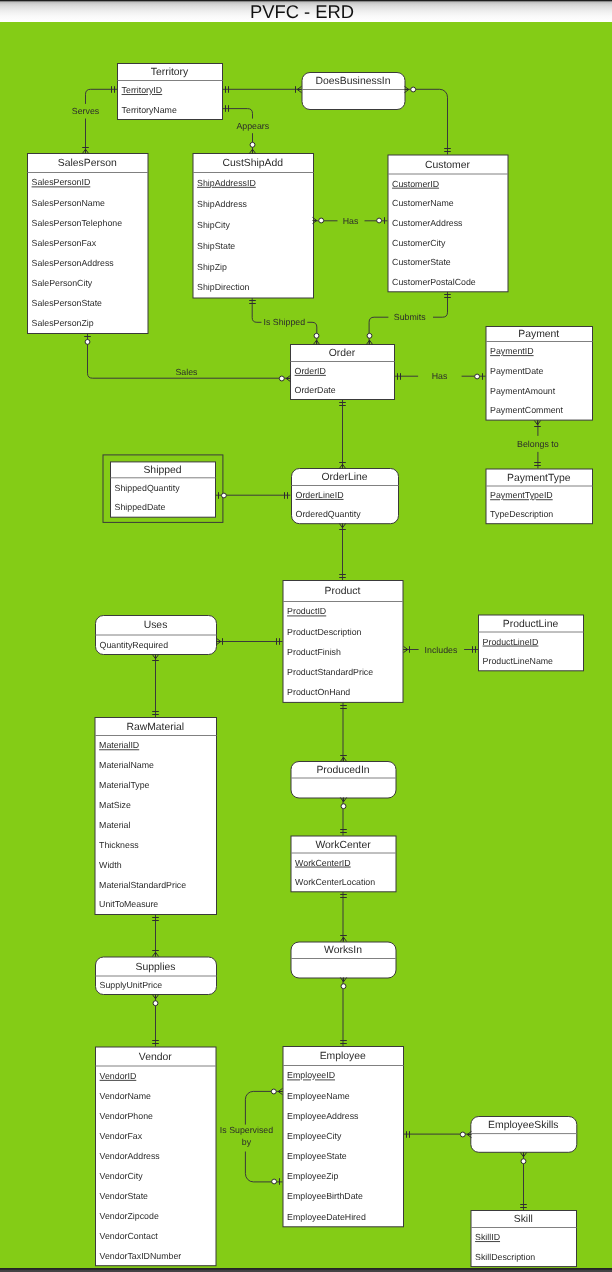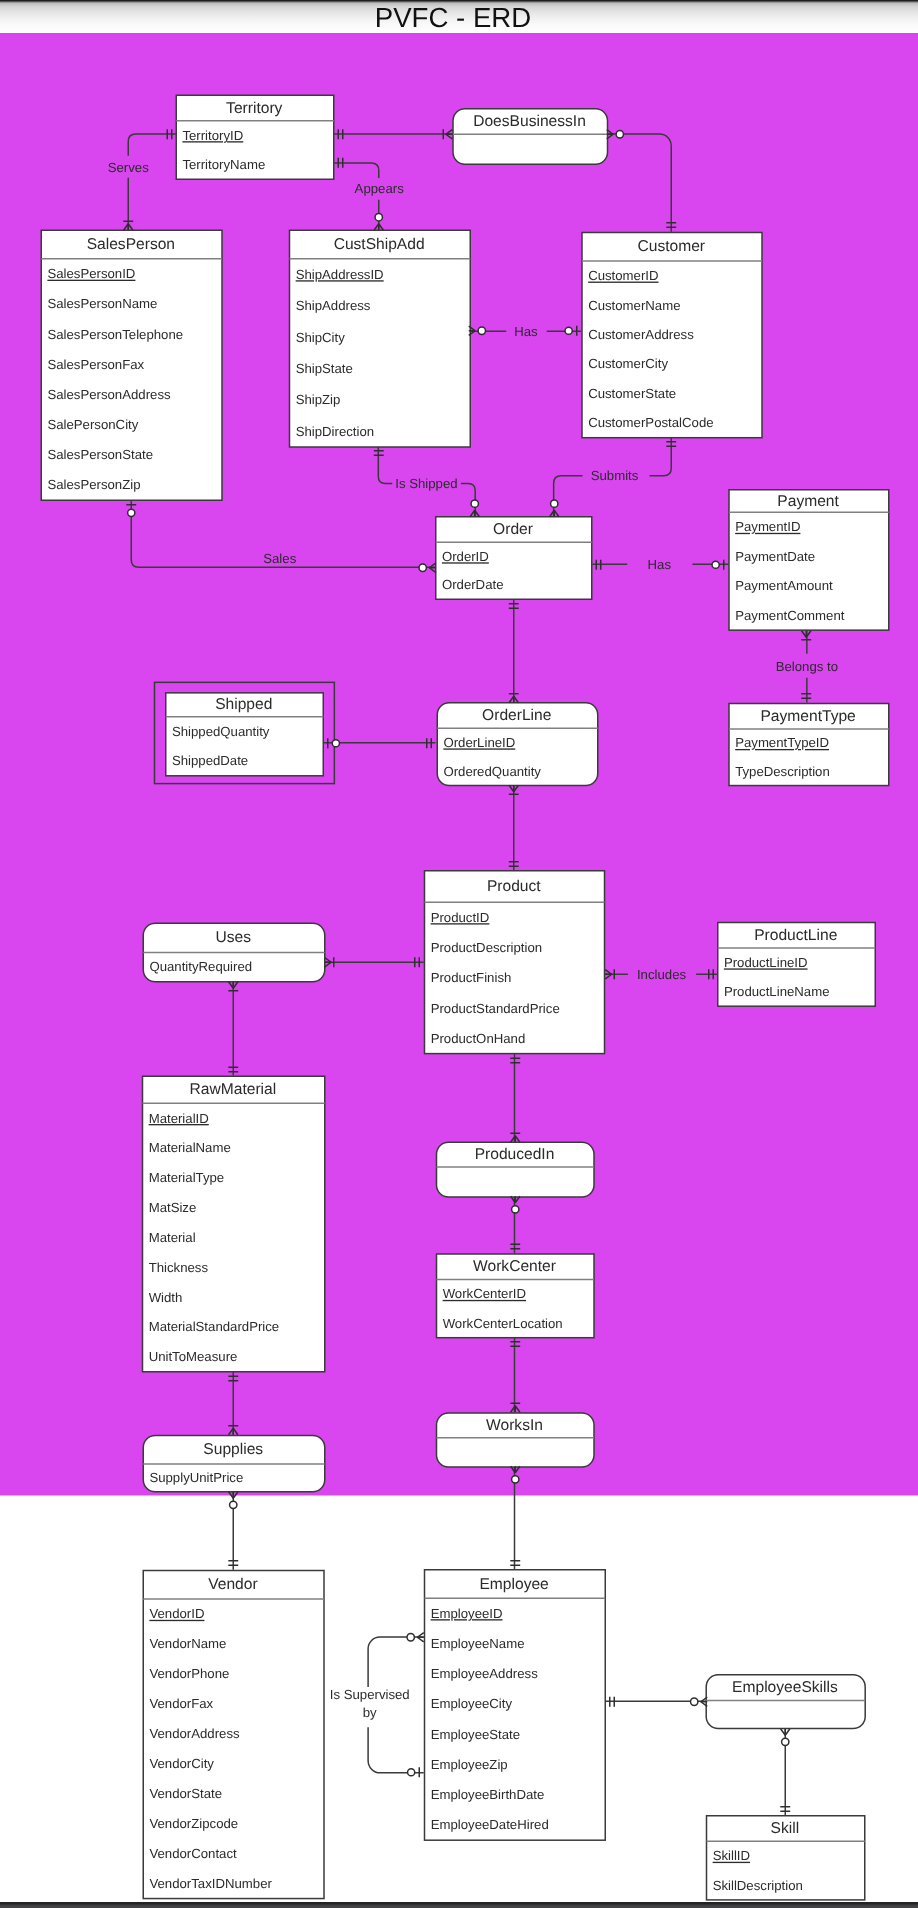--- a/index.html
+++ b/index.html
@@ -1,21 +1,21 @@
 <!DOCTYPE html>
 <html><head>
 <meta charset="utf-8">
 <title>PVFC - ERD</title>
 <style>
   html,body{margin:0;padding:0;background:#fff;}
   body{width:612px;height:1272px;overflow:hidden;
        font-family:"Liberation Sans", sans-serif;
        -webkit-font-smoothing:antialiased;
        text-rendering:geometricPrecision;}
-  #page{position:relative;width:612px;height:997px;background:#d946ef;}
+  #page{position:relative;width:612px;height:1272px;background:#84cc16;}
   #topbar{position:absolute;left:0;top:0;width:612px;height:1px;background:#1f1f1f;}
   #topgrad{position:absolute;left:0;top:1px;width:612px;height:21px;
            background:linear-gradient(to bottom,#5a5a5a 0%,#bdbdbd 5%,#c8c8c8 10%,#d4d4d4 16%,#dedede 26%,#e6e6e6 36%,#eeeeee 48%,#f4f4f4 60%,#f9f9f9 72%,#fcfcfc 85%,#ffffff 100%);}
   #botbar{position:absolute;left:0;top:1268px;width:612px;height:4px;
            background:linear-gradient(to bottom,#242426 0%,#242426 30%,#414143 60%,#444446 100%);}
   #title{position:absolute;left:-4px;top:1px;width:612px;text-align:center;
          font-size:18.4px;line-height:22px;color:#111111;}
   svg#erd{position:absolute;left:0;top:0;width:612px;height:1272px;display:block;}
   svg#erd .ebox{fill:#ffffff;stroke:#3a3a3a;stroke-width:1;}
   svg#erd .oobox{fill:none;stroke:#3a3a3a;stroke-width:1;}

